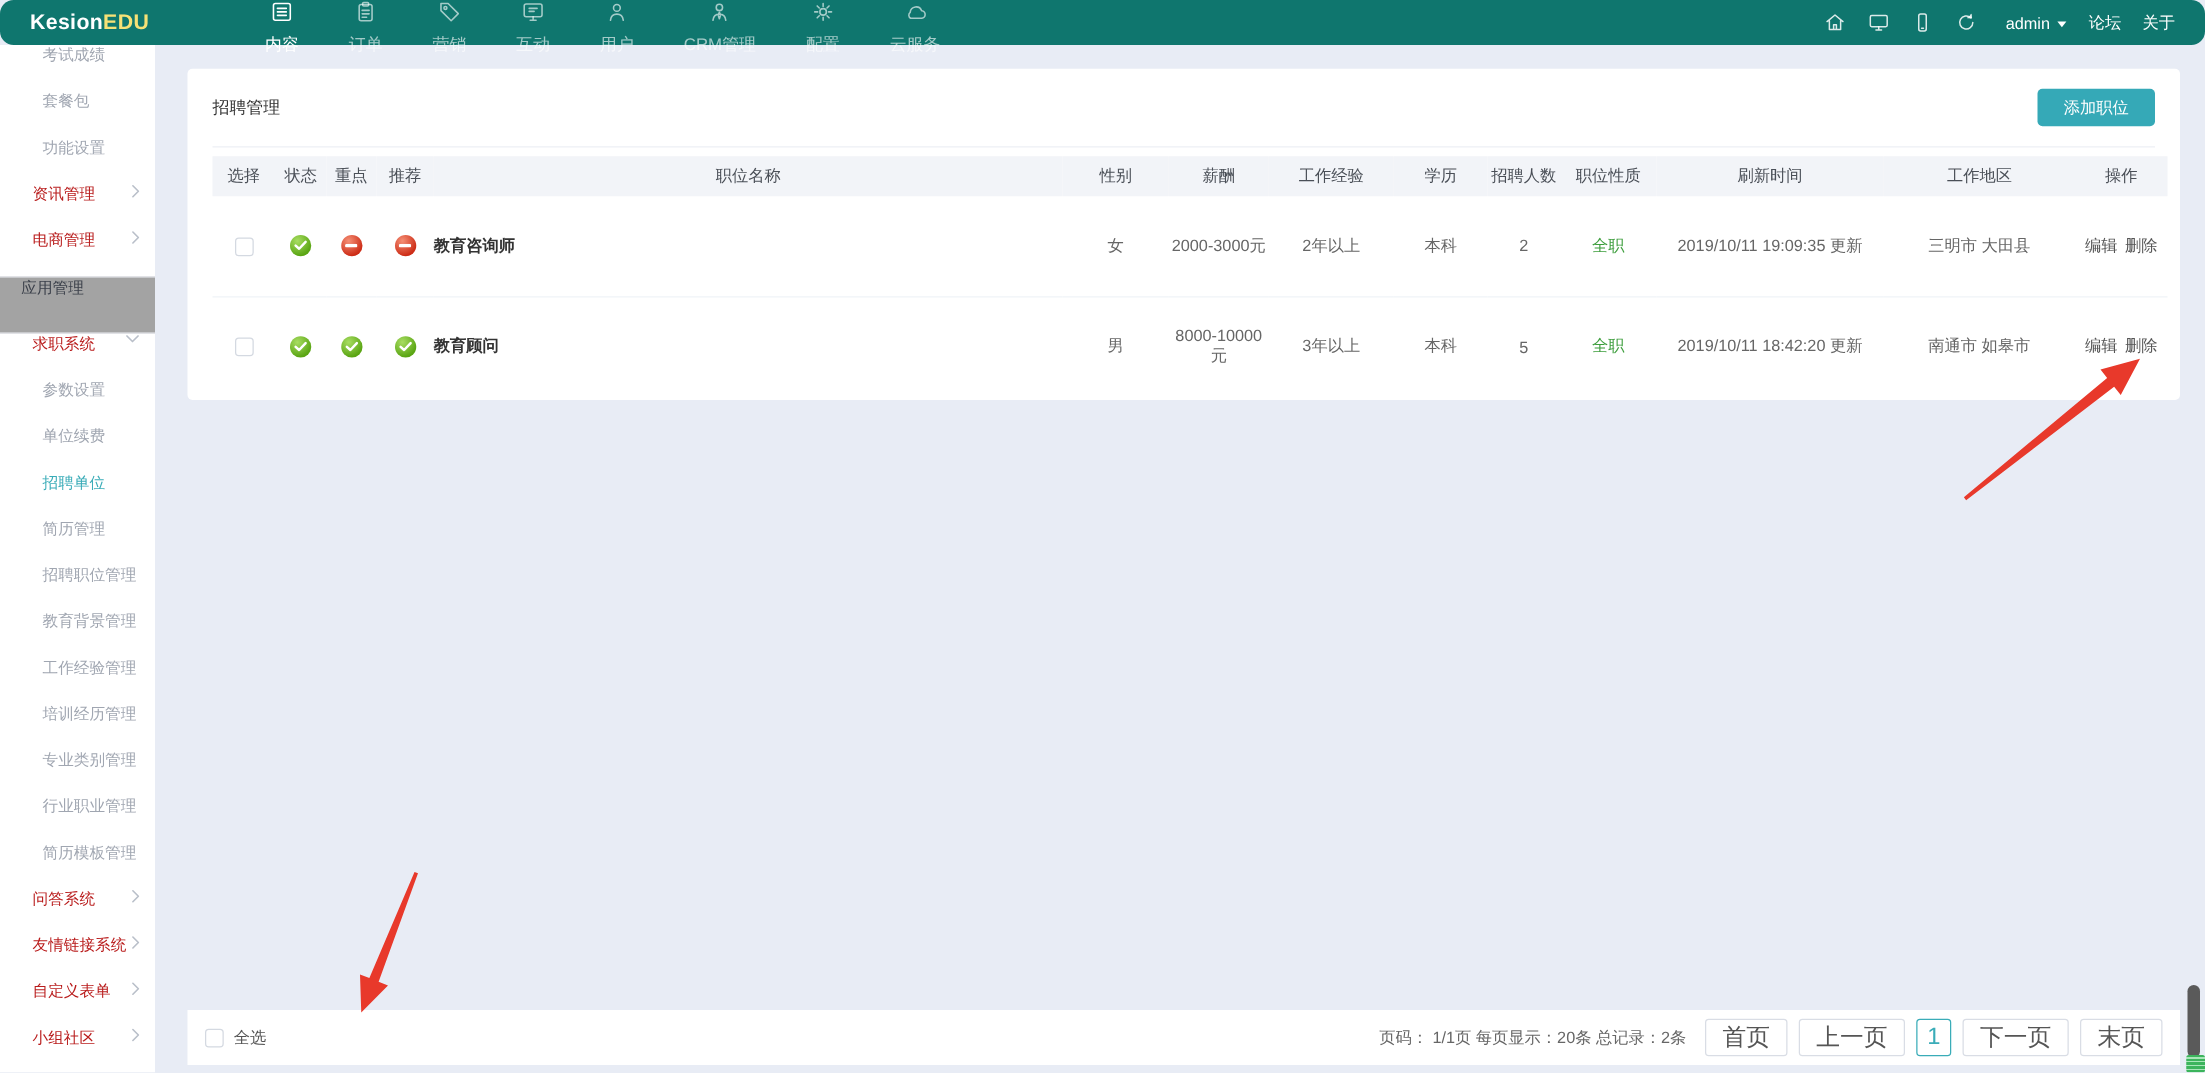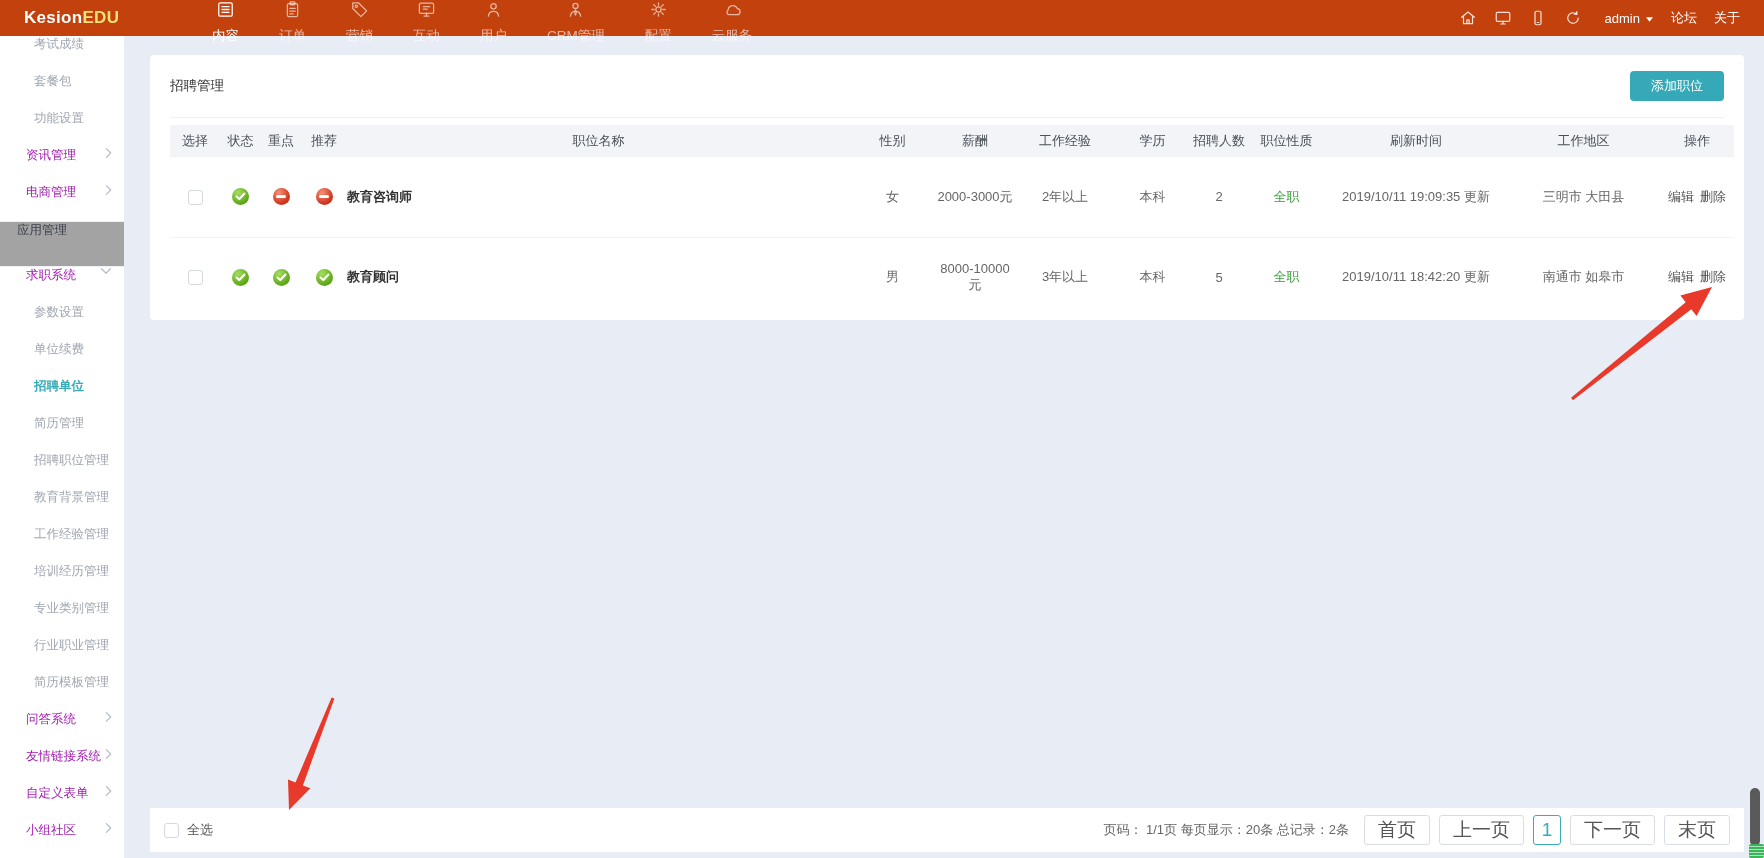--- a/index.html
+++ b/index.html
@@ -4,21 +4,21 @@
 <style>
   * { margin:0; padding:0; box-sizing:border-box; }
   html,body { width:1764px; height:858px; overflow:hidden; }
   body {
     font-family:"Liberation Sans","DejaVu Sans",sans-serif;
     background:#e8ecf5; position:relative; font-size:13px; color:#606266;
   }
   
   .navbar {
     position:absolute; top:0; left:0; right:0; height:36px;
-    background:#c2410c; display:flex; align-items:center; color:#fff; z-index:5;
+    background:#0f766e; display:flex; align-items:center; color:#fff; z-index:5;border-radius:11px;
   }
   .logo { width:150px; padding-left:24px; font-size:17px; font-weight:bold; letter-spacing:.3px; cursor:pointer; white-space:nowrap; }
   .logo .suffix { color:#f6e176; }
   .main-nav { display:flex; align-items:center; margin-left:62px; height:100%; }
   .nav-item { display:flex; align-items:center; gap:8px; margin-right:40px; height:100%;
     color:rgba(255,255,255,.62); font-size:13.5px; cursor:pointer; white-space:nowrap;flex-direction:column; }
   .nav-item.active { color:#fff; }
   .nav-item .nav-icon, .nr-icon { display:inline-flex; }
   .nav-item svg { width:19px; height:19px; }
   .nav-right { margin-left:auto; display:flex; align-items:center; gap:17px; padding-right:24px; font-size:13px; }
@@ -27,22 +27,22 @@
   .nav-user { display:flex; align-items:center; gap:5px; cursor:pointer; margin-left:6px; color:#fff; }
   .nav-user svg { width:9px; height:7px; }
   .nav-link { cursor:pointer; color:#fff; }
   
   .sidebar {
     position:absolute; top:36px; left:0; bottom:0; width:124px;
     background:#fff; overflow:hidden; z-index:4;
   }
   .side-sub, .side-group, .side-section { height:37px; display:flex; align-items:flex-start; cursor:pointer; font-size:12.5px; }
   .side-sub { padding-left:34px; color:#a0a6b1; }
-  .side-sub.active { color:#3aacb8;font-weight:bold; }
-  .side-group { padding-left:26px; padding-right:12px; color:#a21caf; justify-content:space-between; }
+  .side-sub.active { color:#3aacb8; }
+  .side-group { padding-left:26px; padding-right:12px; color:#b91c1c; justify-content:space-between; }
   .side-section { height:46px; padding-left:17px; color:#3c414b; background:#a3a3a3;
     border-top:1px solid #eef0f5; border-bottom:1px solid #eef0f5; }
   .side-chevron { display:inline-flex; color:#b9bfc9; }
   .side-chevron svg { display:block; }
   
   .content { position:absolute; top:36px; left:124px; right:0; bottom:0; }
   .card {
     position:absolute; top:19px; left:26px; width:1594px; height:265px;
     background:#fff; border-radius:4px; padding:0 20px;
   }

